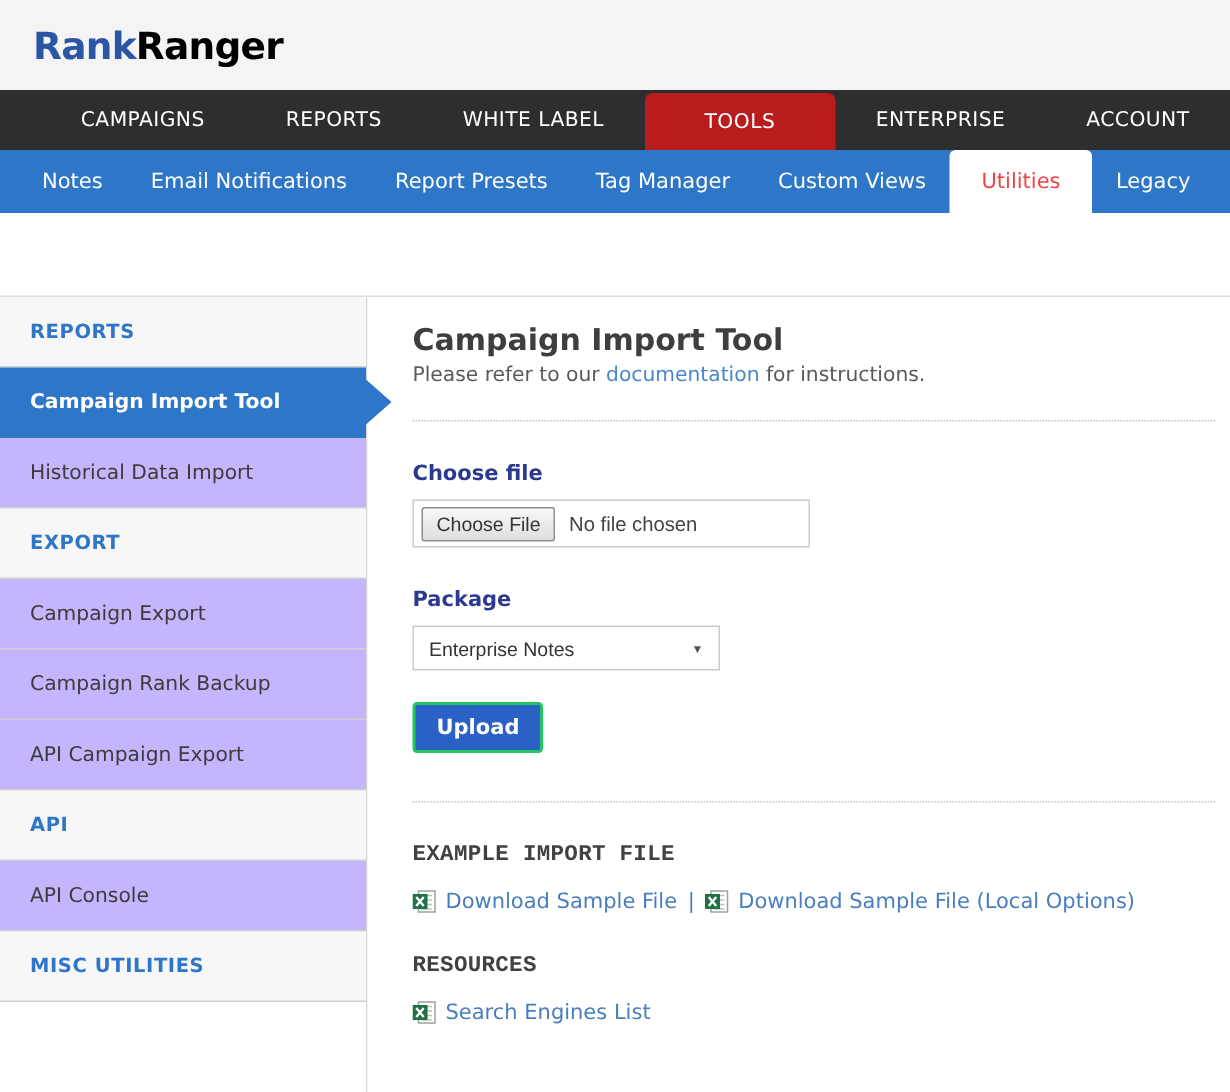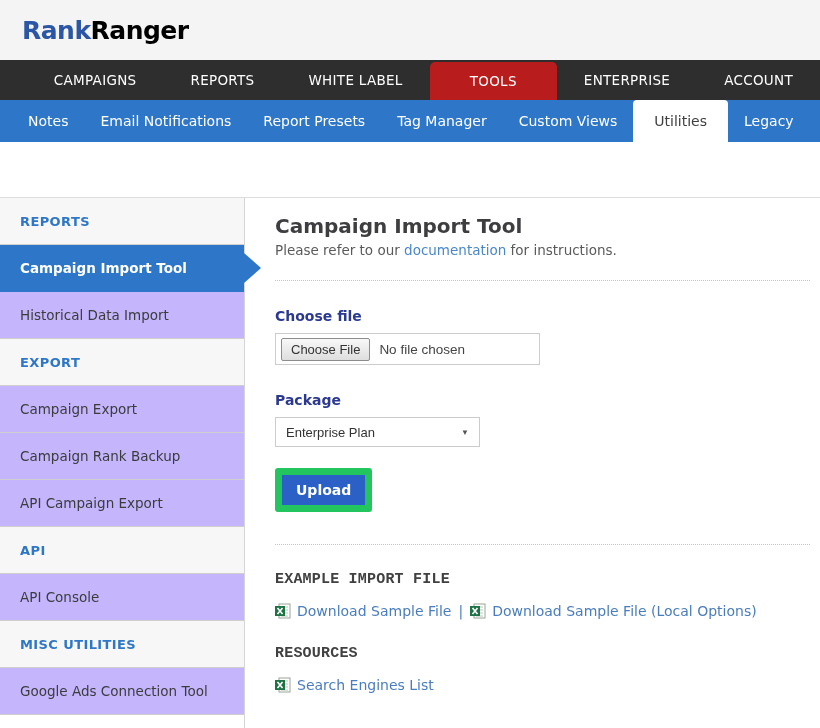--- a/index.html
+++ b/index.html
@@ -15,21 +15,21 @@
   
   .primary-nav { height: 40px; background: #2e2e2e; display: flex; align-items: stretch; justify-content: flex-end; }
   .primary-nav .nav-item { color: #fff; font-size: 13.5px; display: flex; align-items: center;
     padding: 0 27px; cursor: pointer; letter-spacing: 0.3px; }
   .primary-nav .nav-item.active { background: #b91c1c; border-radius: 5px 5px 0 0; margin-top: 2px; padding: 0 40px; }
 
   
   .secondary-nav { height: 42px; background: #2e76c8; display: flex; align-items: stretch; padding-left: 12px; }
   .secondary-nav .subnav-item { color: #fff; font-size: 14px; display: flex; align-items: center;
     padding: 0 16px; cursor: pointer; }
-  .secondary-nav .subnav-item.active { background: #fff; color: #404040; border-radius: 4px 4px 0 0; padding: 0 21px; }
+  .secondary-nav .subnav-item.active { background: #fff; color: #ef4444; border-radius: 4px 4px 0 0; padding: 0 21px; }
 
   .gap { height: 55px; background: #fff; }
 
   
   .content { display: flex; height: 531px; border-top: 1px solid #ddd; }
 
   
   .sidebar { width: 245px; border-right: 1px solid #d5d5d5; flex-shrink: 0; }
   .side-row { height: 47px; display: flex; align-items: center; padding-left: 20px;
     border-bottom: 1px solid #cfcfcf; position: relative; cursor: pointer; }
@@ -55,21 +55,21 @@
   .file-btn { font-size: 13px; color: #333; background: linear-gradient(#f8f8f8, #dedede);
     border: 1px solid #8d8d8d; border-radius: 2px; padding: 3px 9px; cursor: pointer;
     font-family: "Liberation Sans", sans-serif; }
   .file-status { font-size: 13.5px; color: #444; margin-left: 9px; }
 
   .select-box { width: 205px; height: 30px; border: 1px solid #ccc; background: #fff;
     display: flex; align-items: center; justify-content: space-between; padding: 0 10px;
     font-size: 13px; color: #333; cursor: pointer; font-family: "Liberation Sans", sans-serif; }
   .select-arrow { font-size: 8px; color: #555; }
 
-  .upload-btn { margin-top: 21px; display: inline-block; background: #2b61c6; border: 7px solid #22c55e;
+  .upload-btn { margin-top: 21px; display: inline-block; background: #2b61c6; border: 2px solid #22c55e;
     border-radius: 3px; color: #fff; font-weight: bold; font-size: 14px; padding: 7px 14px; cursor: pointer; }
 
   .section-title { font-size: 15px; font-weight: bold; color: #414141; letter-spacing: 0.2px; margin-top: 26px; font-family: Liberation Mono, monospace; }
   .link-row { display: flex; align-items: center; margin-top: 15px; font-size: 14px; }
   .link-row a { color: #4a7dbd; text-decoration: none; cursor: pointer; display: inline-flex; align-items: center; }
   .link-sep { color: #4a7dbd; margin: 0 7px; }
   .xls-icon { width: 16px; height: 16px; margin-right: 6px; flex-shrink: 0; }
 </style>
 </head>
 <body>
@@ -107,38 +107,37 @@
     <div class="side-row header">REPORTS</div>
     <div class="side-row item active">Campaign Import Tool</div>
     <div class="side-row item">Historical Data Import</div>
     <div class="side-row header">EXPORT</div>
     <div class="side-row item">Campaign Export</div>
     <div class="side-row item">Campaign Rank Backup</div>
     <div class="side-row item">API Campaign Export</div>
     <div class="side-row header">API</div>
     <div class="side-row item">API Console</div>
     <div class="side-row header">MISC UTILITIES</div>
-    <div class="side-row item">Google Ads Connection Tool</div>
   </div>
 
   <div class="main">
     <div class="page-title">Campaign Import Tool</div>
     <div class="intro"><span>Please refer to our </span><a>documentation</a><span> for instructions.</span></div>
 
     <div class="dotted-divider"></div>
 
     <div class="field-label">Choose file</div>
     <div class="file-box">
       <span class="file-btn">Choose File</span>
       <span class="file-status">No file chosen</span>
     </div>
 
     <div class="field-label">Package</div>
     <div class="select-box">
-      <span>Enterprise Plan</span>
+      <span>Enterprise Notes</span>
       <span class="select-arrow">▼</span>
     </div>
 
     <div class="upload-btn">Upload</div>
 
     <div class="dotted-divider" style="margin-top:32px;"></div>
 
     <div class="section-title">EXAMPLE IMPORT FILE</div>
     <div class="link-row">
       <a>

